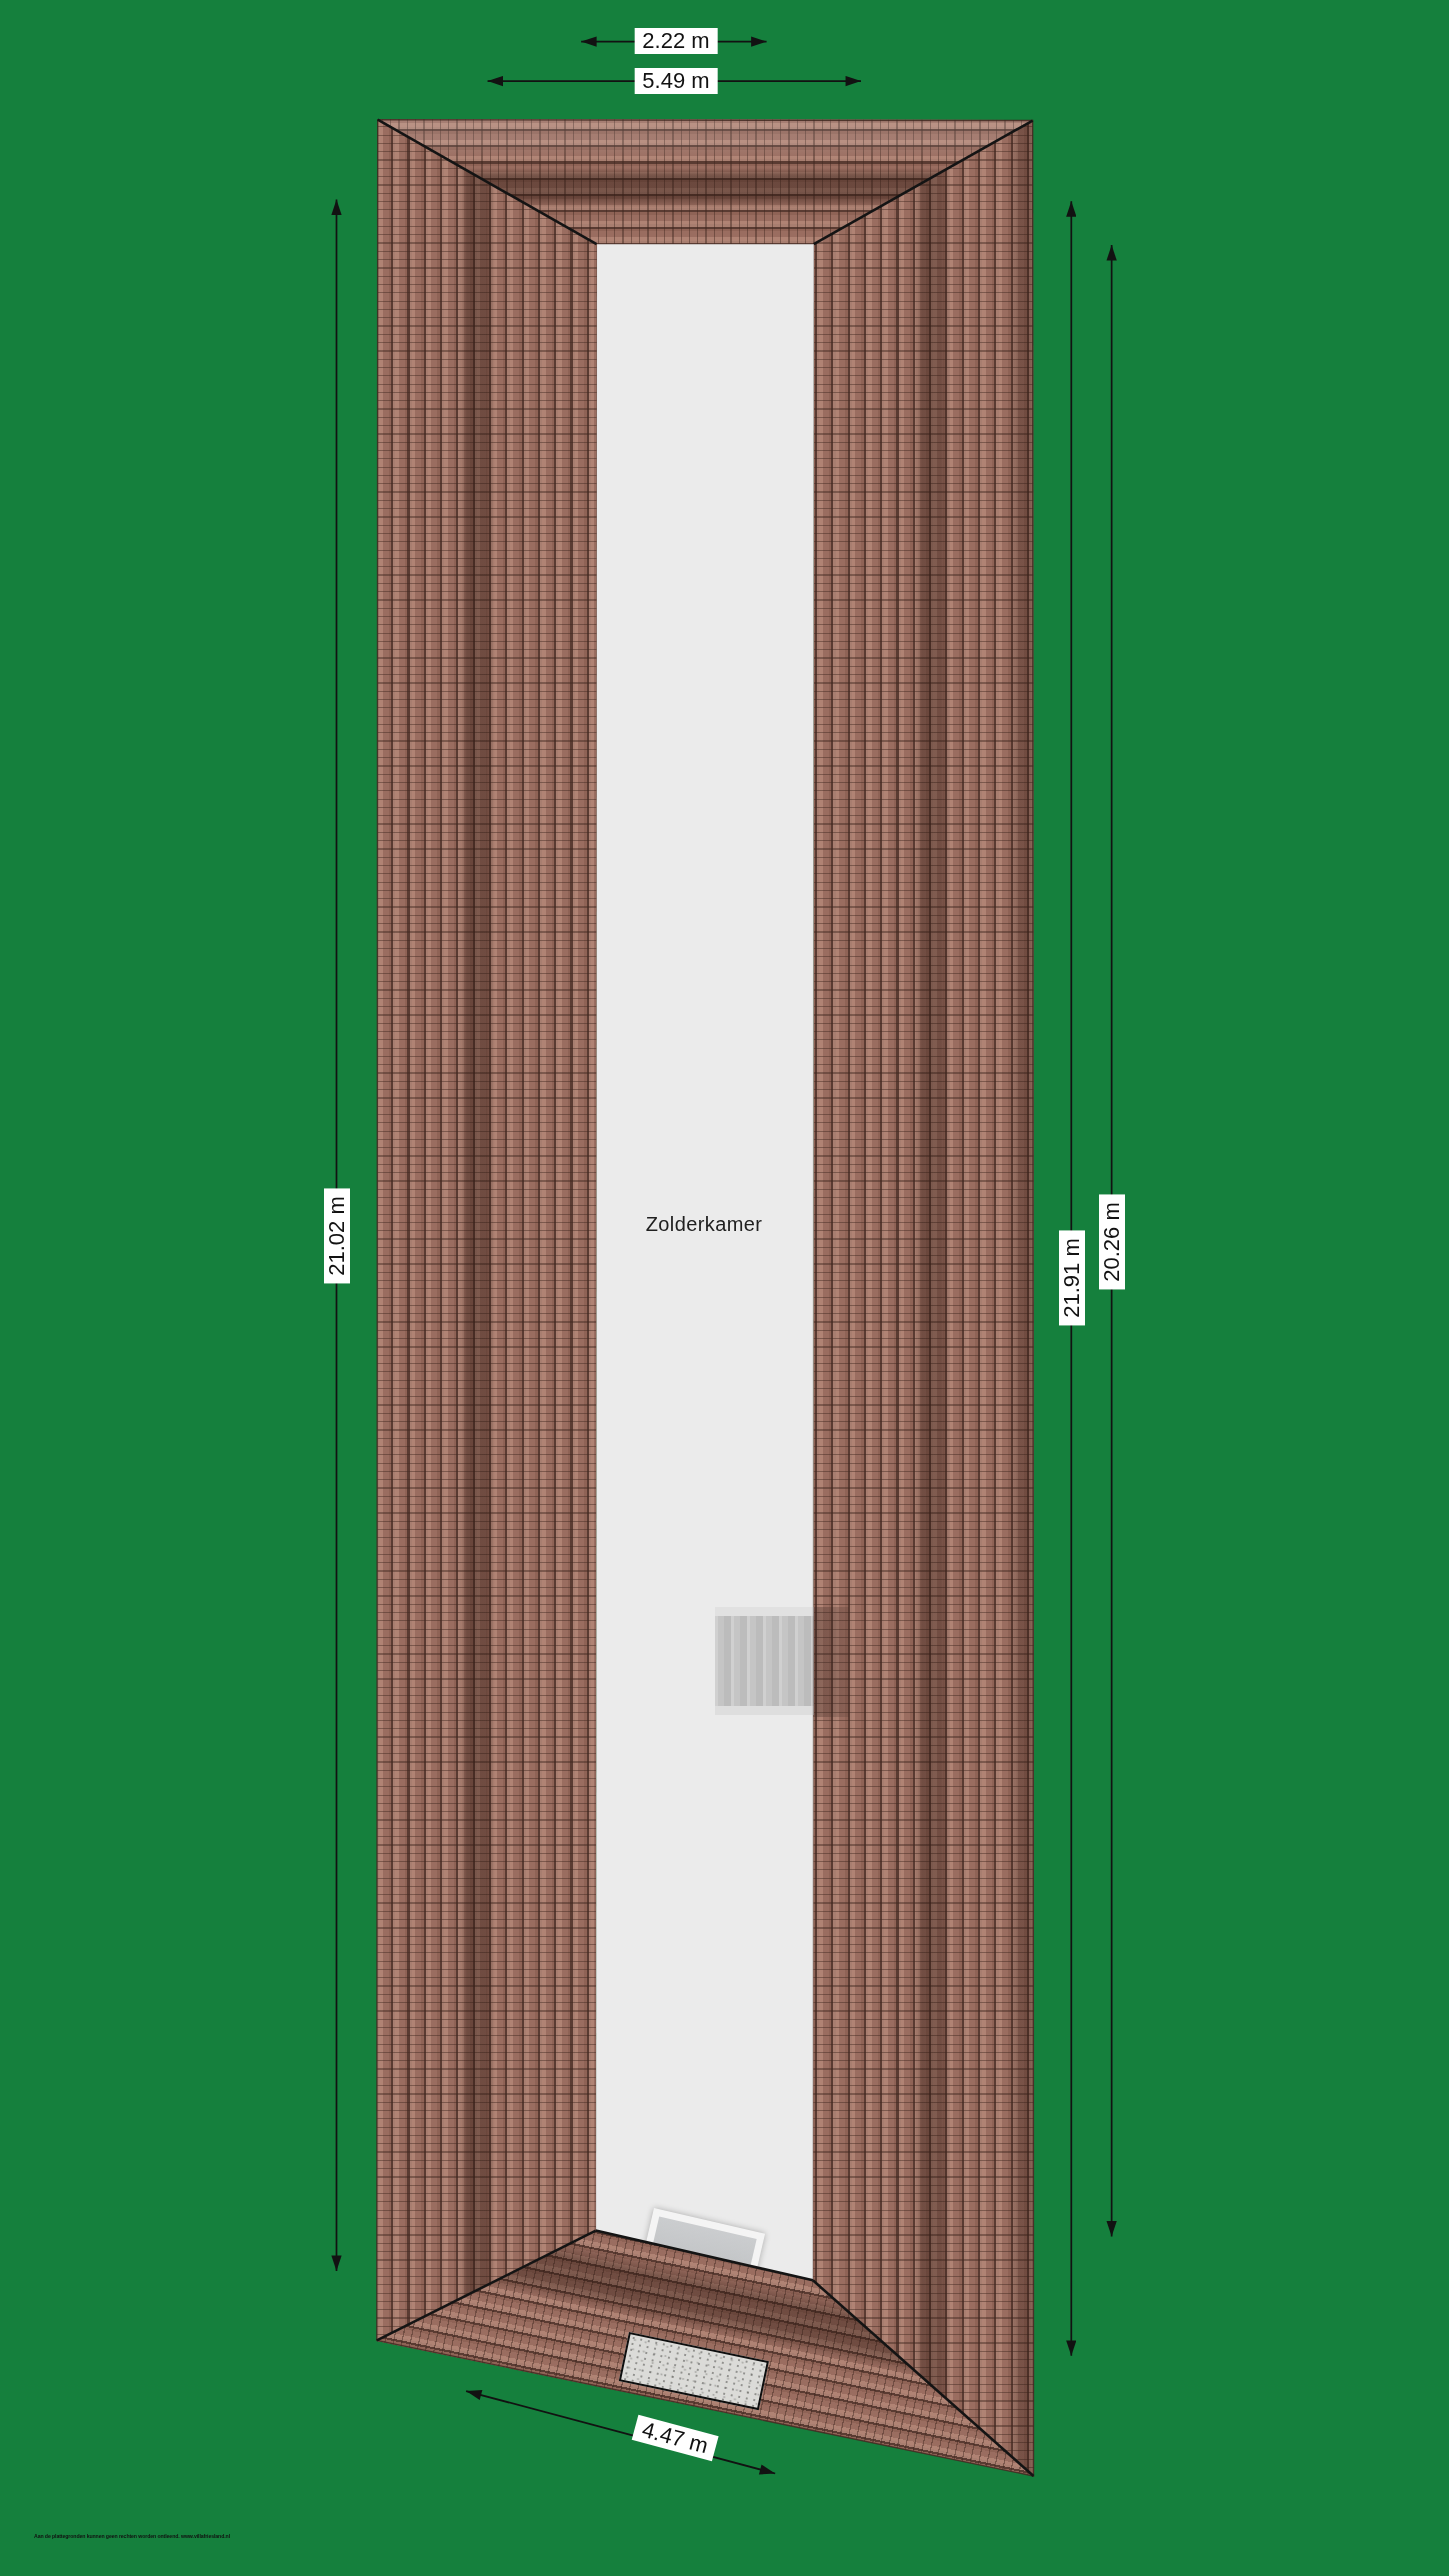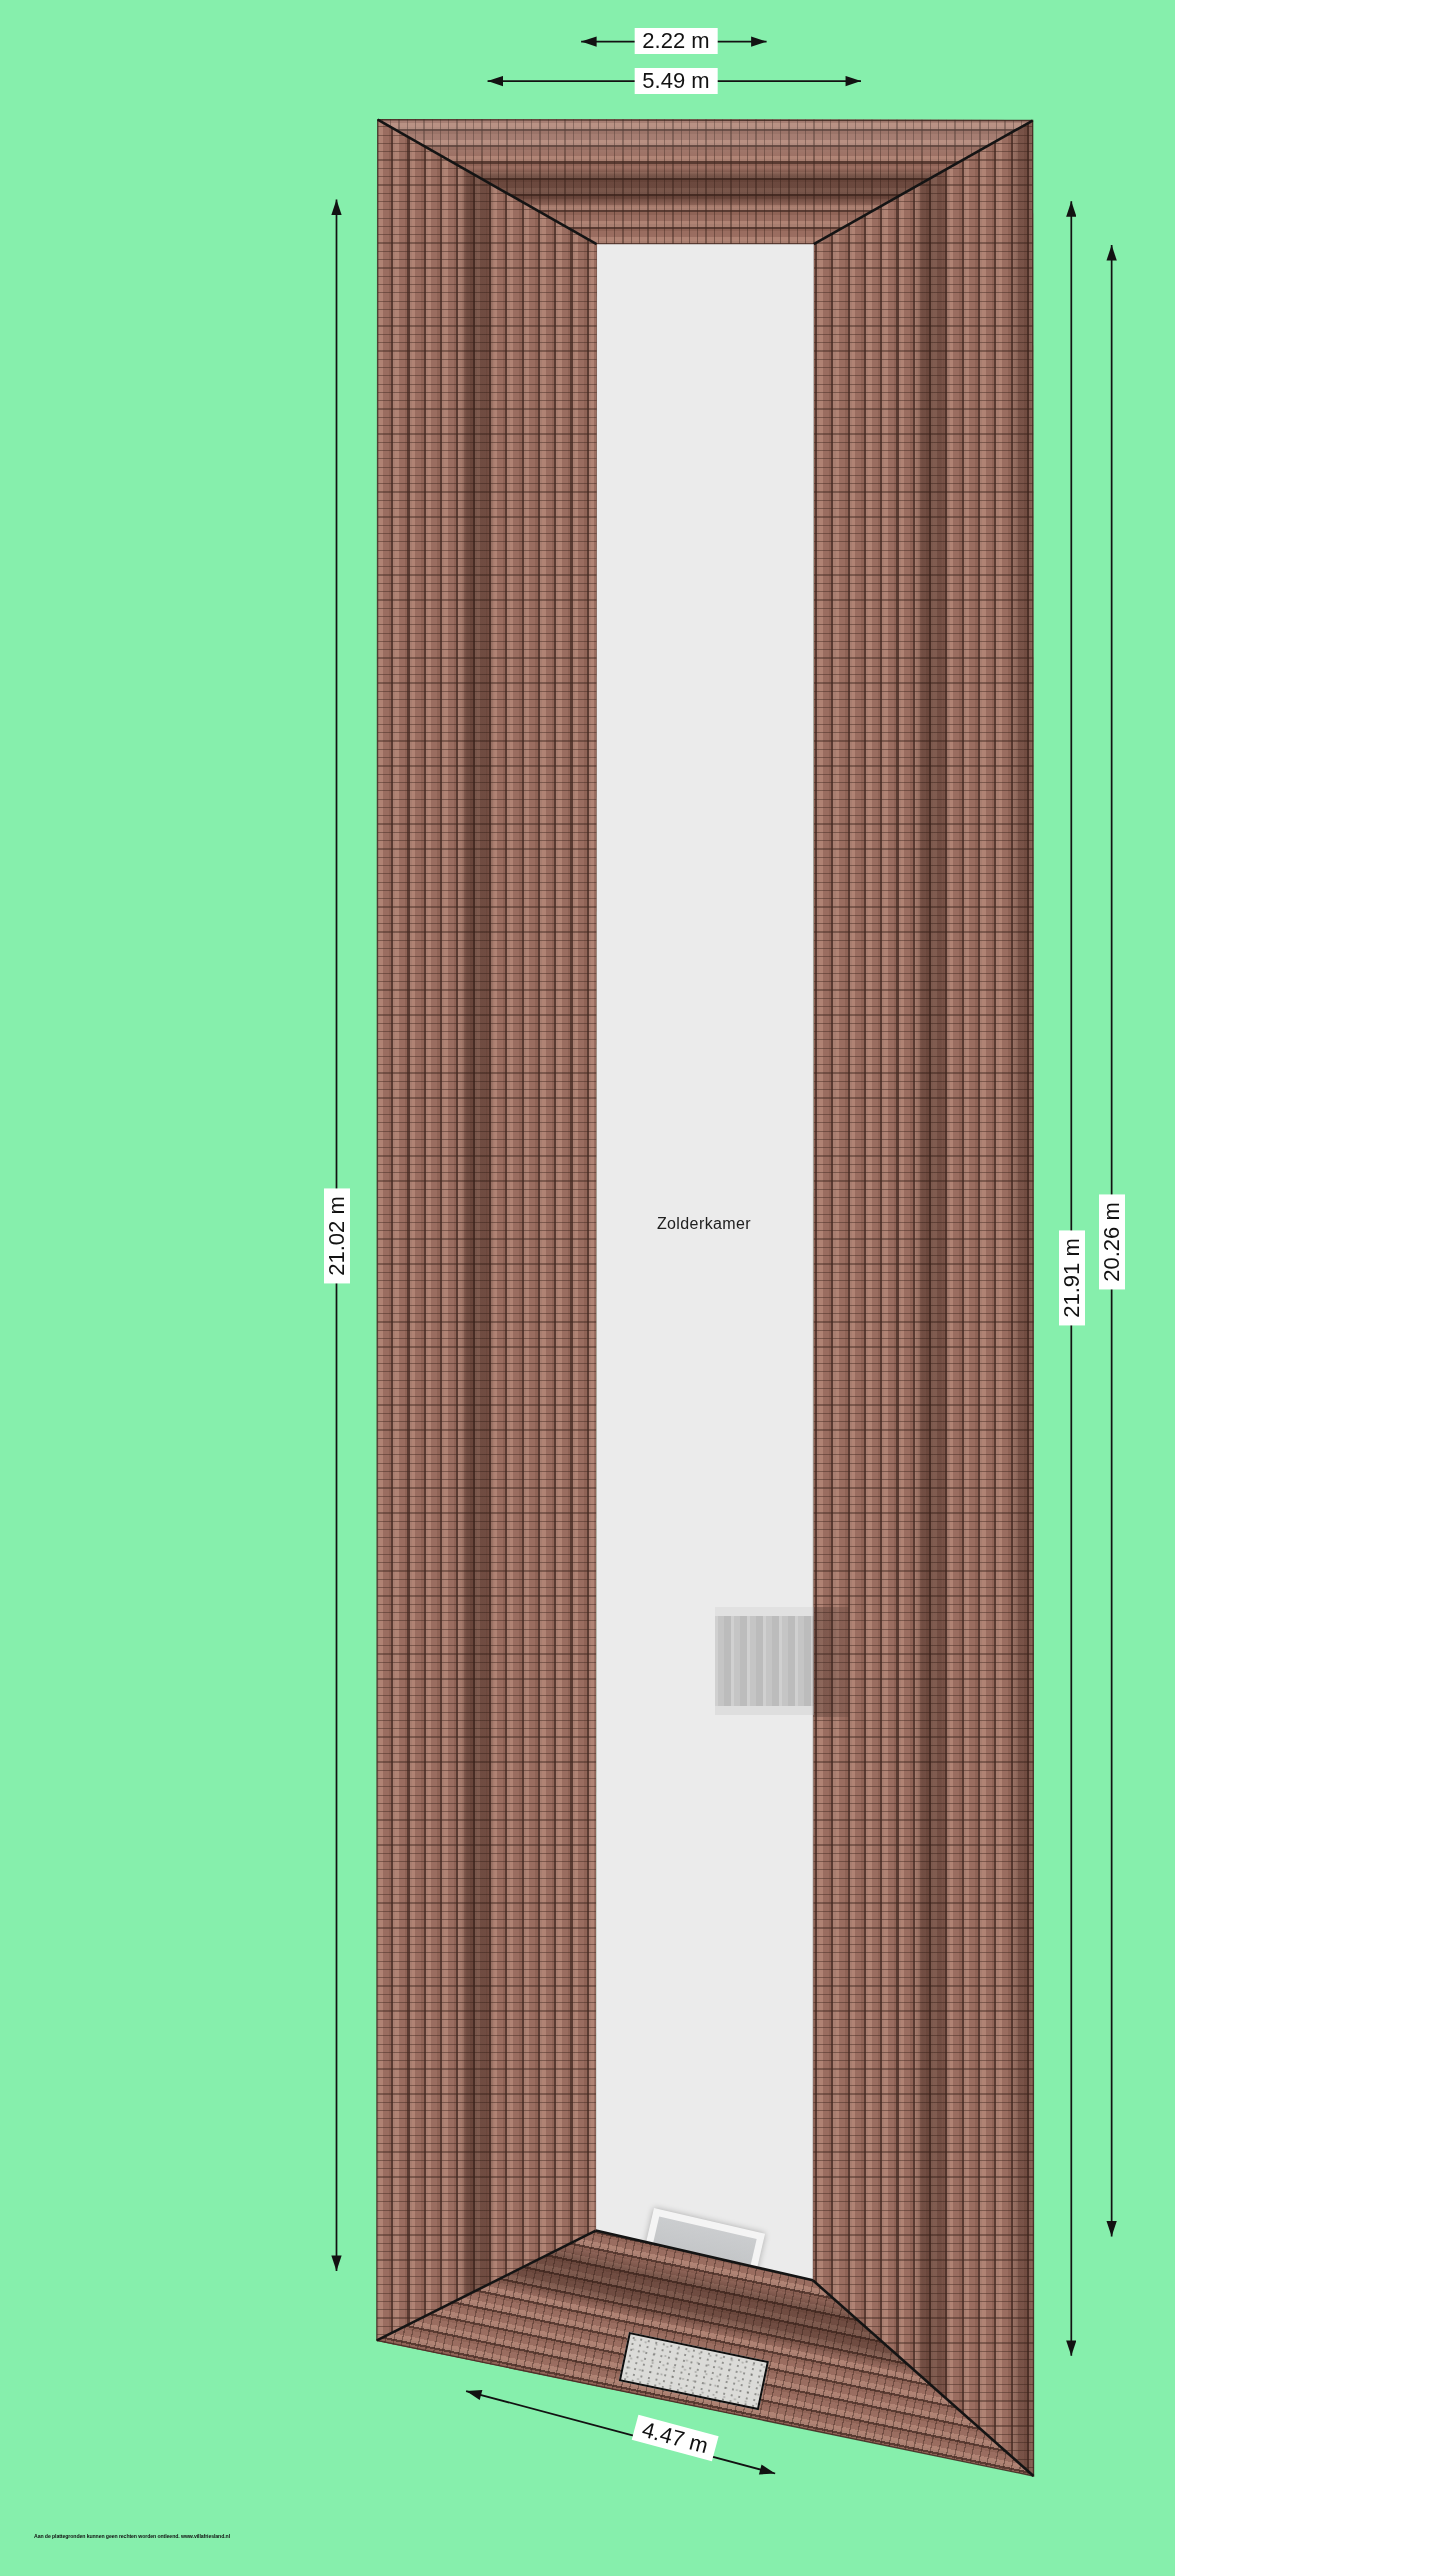--- a/index.html
+++ b/index.html
@@ -1,16 +1,16 @@
 <!DOCTYPE html>
 <html style="font-size:13.7px"><head>
 <meta charset="utf-8">
 <style>
   html,body{margin:0;padding:0;background:#fff;}
-  .canvas{position:relative;width:1175px;height:2576px;background:#86efac;overflow:hidden;
+  .canvas{position:relative;width:1449px;height:2576px;background:#15803d;overflow:hidden;
           font-family:"Liberation Sans",sans-serif;}
   .layer{position:absolute;inset:0;}
 
   
   .roof-top{
     clip-path:polygon(378px 119px,1033px 120px,814px 244px,597px 244px);
     background-color:#a3766a;
     background-image:
       linear-gradient(180deg, rgba(255,255,255,.12) 119px, rgba(255,255,255,.10) 144px, rgba(0,0,0,0) 160px,
                       rgba(0,0,0,0) 168px, rgba(43,22,15,.42) 175px, rgba(43,22,15,.42) 197px, rgba(0,0,0,0) 208px),
@@ -83,21 +83,21 @@
     background-size:7.7px 6px,11px 9.4px;
     border:2.6px solid #0e0e0e;box-sizing:border-box;
   }
 
   
   .dim{position:absolute;font-size:22px;color:#121212;background:#ffffff;padding:0 7.7px;white-space:nowrap;}
   .dim.h{transform:translate(-50%,-50%);}
   .dim.v{transform:translate(-50%,-50%) rotate(-90deg);}
   .dim.s{transform:translate(-50%,-50%) rotate(15deg);}
   .room-label{position:absolute;left:704px;top:1224px;transform:translate(-50%,-50%);
-    font-size:16px;letter-spacing:0.4px;color:#202020;white-space:nowrap;}
+    font-size:20px;letter-spacing:0.4px;color:#202020;white-space:nowrap;}
   .footer{position:absolute;left:663px;top:2502px;transform:translateX(-50%);
     text-align:center;font-size:22px;line-height:24px;color:#121212;white-space:nowrap;}
   .fine-print{position:absolute;left:34px;top:2533px;font-size:5.2px;font-weight:700;
     color:#111;letter-spacing:-0.1px;white-space:nowrap;}
   svg.lines{position:absolute;inset:0;}
 </style>
 </head>
 <body>
 
 <div class="canvas">

